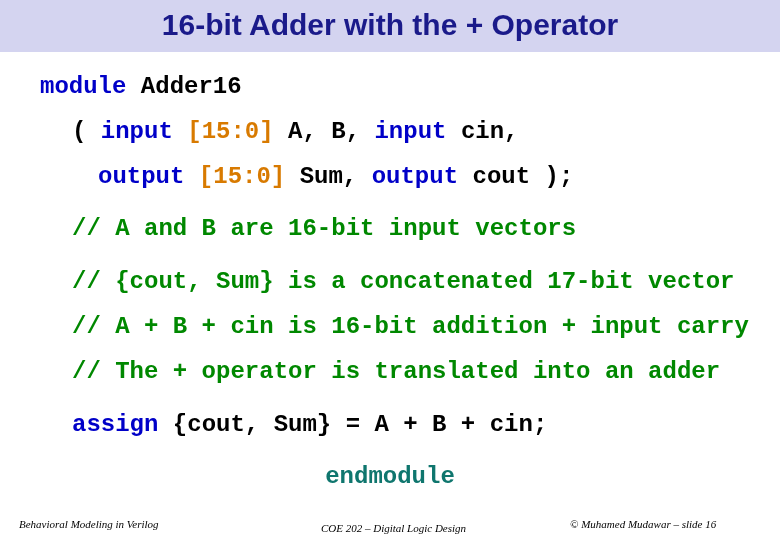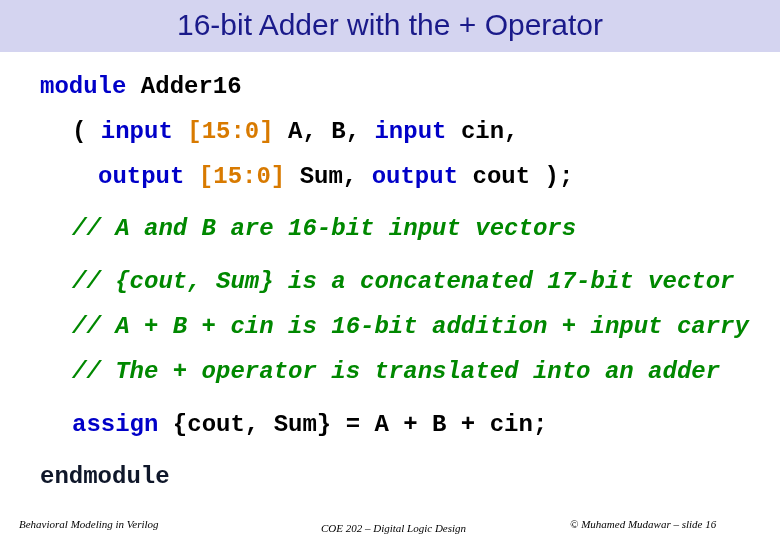--- a/index.html
+++ b/index.html
@@ -12,41 +12,41 @@
     position: relative;
   }
   .title-bar {
     background: #d4d4f0;
     padding: 8px 0 10px 0;
     text-align: center;
   }
   .title-text {
     font-family: 'Comic Sans MS', cursive, sans-serif;
     font-size: 30px;
-    font-weight: normal;
+    font-weight: bold;
     color: #1a1a8a;
   }
   .code-area {
     padding: 18px 40px 0 40px;
     font-family: Consolas, 'Courier New', monospace;
     font-size: 24px;
     font-weight: bold;
     line-height: 1.45;
   }
   .code-line {
     white-space: pre;
     margin-bottom: 10px;
   }
   .gap {
     height: 8px;
   }
   .kw-blue { color: #0000c8; }
   .kw-orange { color: #d87a00; }
-  .kw-green { color: #008800; font-style: italic; }
-  .kw-red { color: #0f172a; }
+  .kw-green { color: #008800; }
+  .kw-red { color: #0f766e; text-align: center; }
   .plain { color: #000000; }
   .indent1 { padding-left: 32px; }
   .indent2 { padding-left: 58px; }
   .footer {
     position: absolute;
     bottom: 0;
     left: 7px;
     right: 0;
     display: flex;
     justify-content: space-between;

